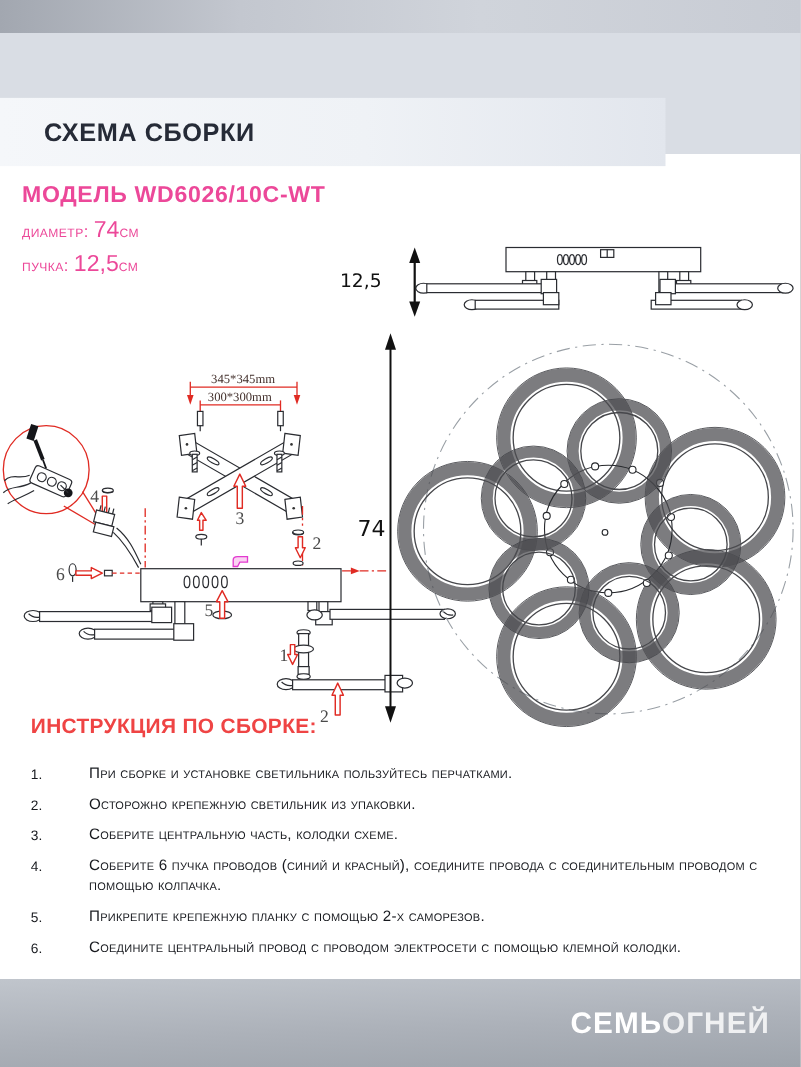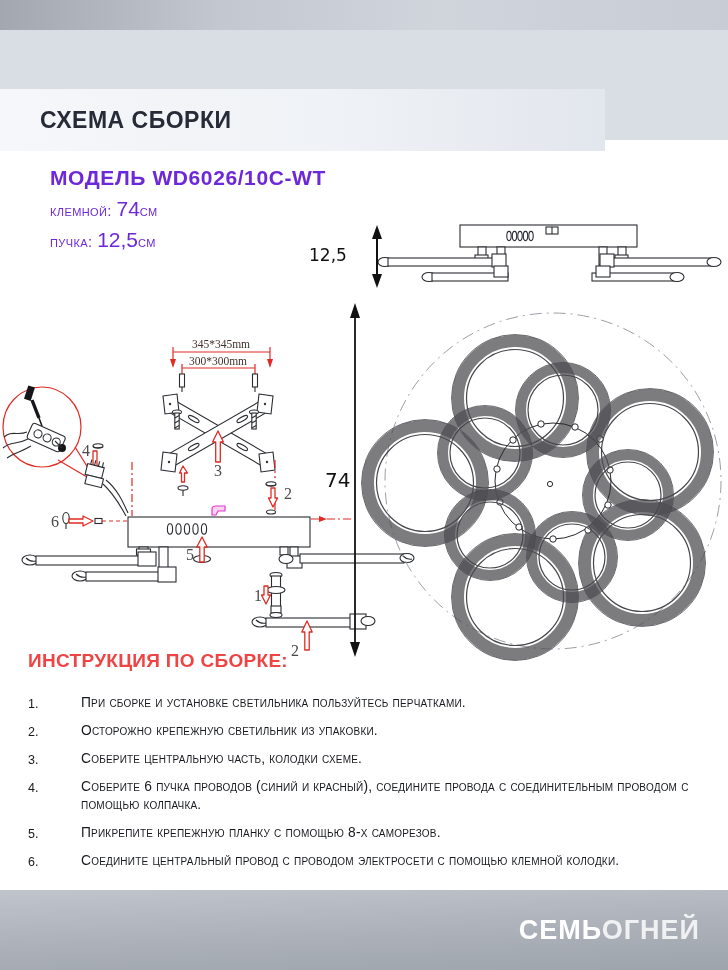--- a/index.html
+++ b/index.html
@@ -10,21 +10,21 @@
   .header{position:absolute;left:0;top:0;width:728px;height:140px;background:#d9dde4;}
   .header-top{position:absolute;left:0;top:0;width:728px;height:30px;
       background:linear-gradient(90deg,#a2a7b0 0%,#c3c7cf 30%,#d0d4db 60%,#c8ccd4 100%);}
   .title-stripe{position:absolute;left:0;top:52px;width:605px;height:62px;
       background:linear-gradient(90deg,#f5f7fa 0%,#eff2f6 55%,#e2e6ed 100%);
       display:flex;align-items:center;margin-top:37px;}
   .page-title{padding-left:40px;font-size:23px;font-weight:700;letter-spacing:.5px;
       color:#262b37;}
 
   
-  .product{position:absolute;left:50px;top:166px;color:#6d28d9;}
+  .product{position:absolute;left:20px;top:166px;color:#ec4899;}
   .model-line{font-size:21px;font-weight:700;letter-spacing:.6px;}
   .spec-line{margin-top:7px;font-size:15px;font-variant:small-caps;letter-spacing:.4px;}
   .spec-line .val{font-size:21px;font-variant:normal;letter-spacing:0;}
 
   
   .diagram{position:absolute;left:0;top:0;width:728px;height:970px;}
   .ln{stroke:#2a2c31;fill:none;stroke-width:1.1;}
   .fw{fill:#ffffff;stroke:#2a2c31;stroke-width:1.1;}
   .red{stroke:#e02b23;fill:none;stroke-width:1.2;}
   .redf{fill:#ffffff;stroke:#e02b23;stroke-width:1.3;stroke-linejoin:round;}
@@ -58,21 +58,21 @@
   <div class="header">
     <div class="header-top"></div>
     <div class="title-stripe">
       <div class="page-title">СХЕМА СБОРКИ</div>
     </div>
   </div>
 
   <div class="product">
     <div class="model-line">МОДЕЛЬ WD6026/10C-WT</div>
     <div class="spec-line">
-      <span>клемной:</span>
+      <span>диаметр:</span>
       <span class="val">74</span><span>см</span>
     </div>
     <div class="spec-line">
       <span>пучка:</span>
       <span class="val">12,5</span><span>см</span>
     </div>
   </div>
 
   <svg class="diagram" viewBox="0 0 728 970">
 
@@ -388,21 +388,21 @@
     <div class="instr-item">
       <span class="instr-num">3.</span>
       <span class="instr-text">Соберите центральную часть, колодки схеме.</span>
     </div>
     <div class="instr-item">
       <span class="instr-num">4.</span>
       <span class="instr-text">Соберите 6 пучка проводов (синий и красный), соедините провода с соединительным проводом с помощью колпачка.</span>
     </div>
     <div class="instr-item">
       <span class="instr-num">5.</span>
-      <span class="instr-text">Прикрепите крепежную планку с помощью 8-х саморезов.</span>
+      <span class="instr-text">Прикрепите крепежную планку с помощью 2-х саморезов.</span>
     </div>
     <div class="instr-item">
       <span class="instr-num">6.</span>
       <span class="instr-text">Соедините центральный провод с проводом электросети с помощью клемной колодки.</span>
     </div>
   </div>
 
   <div class="footer">
     <div class="brand">
       <span class="b">СЕМЬ</span><span class="l">ОГНЕЙ</span>

